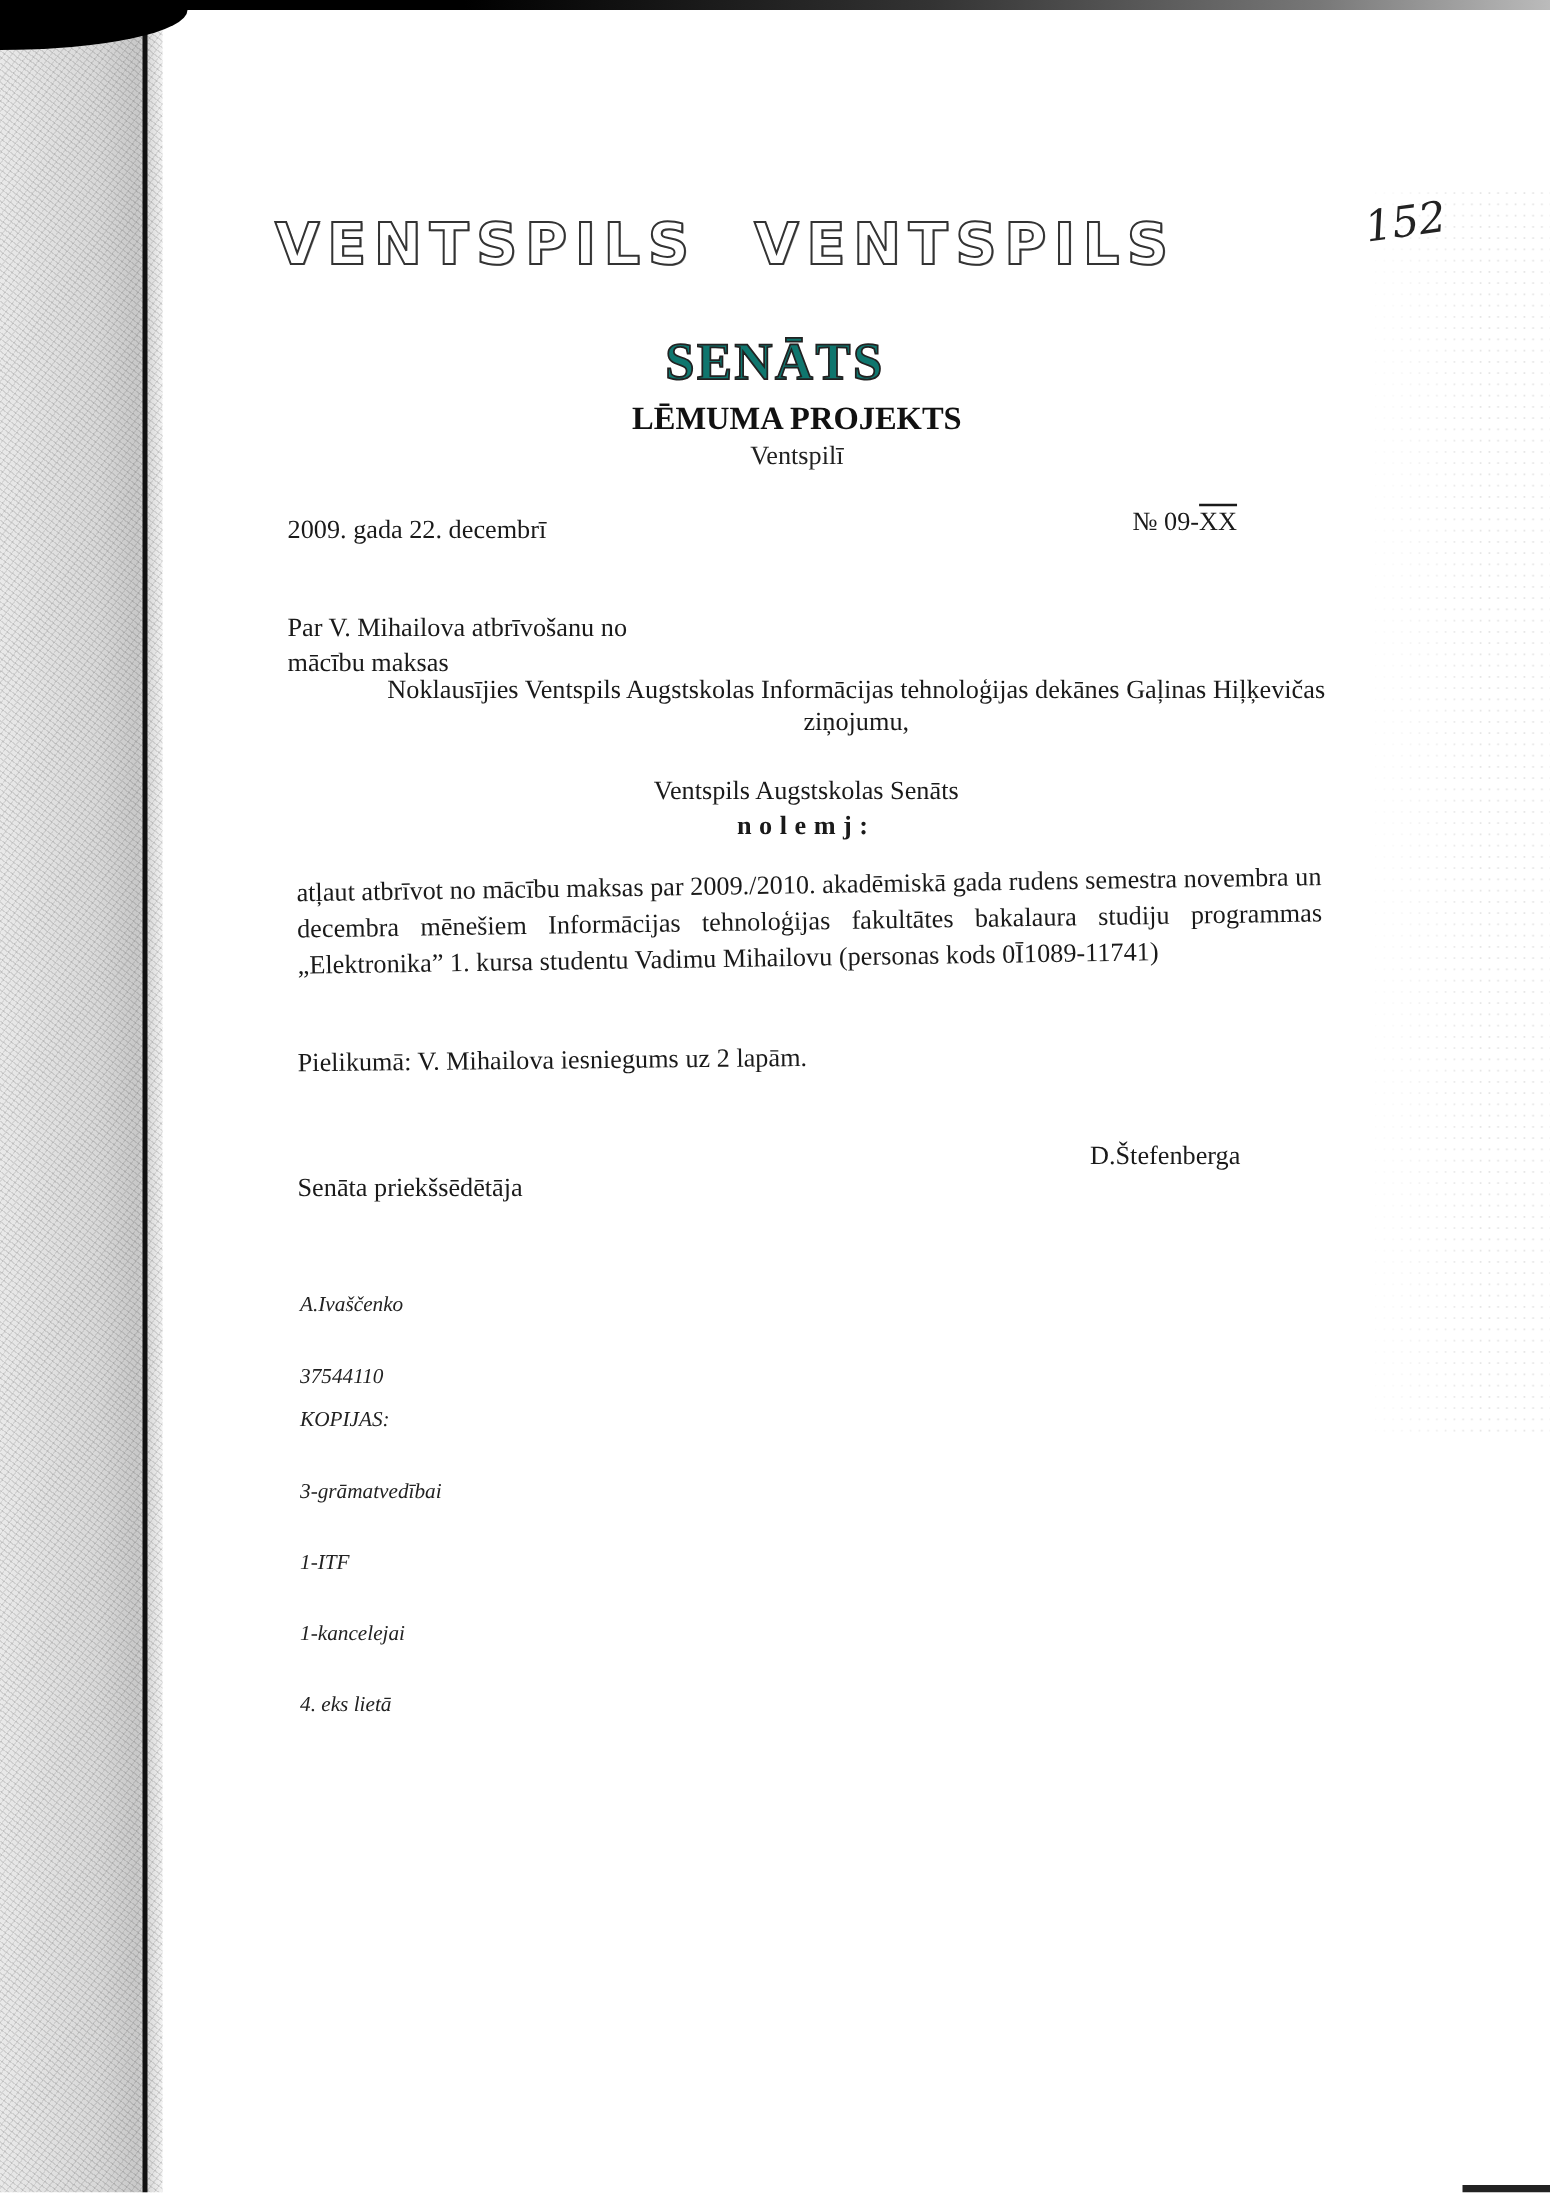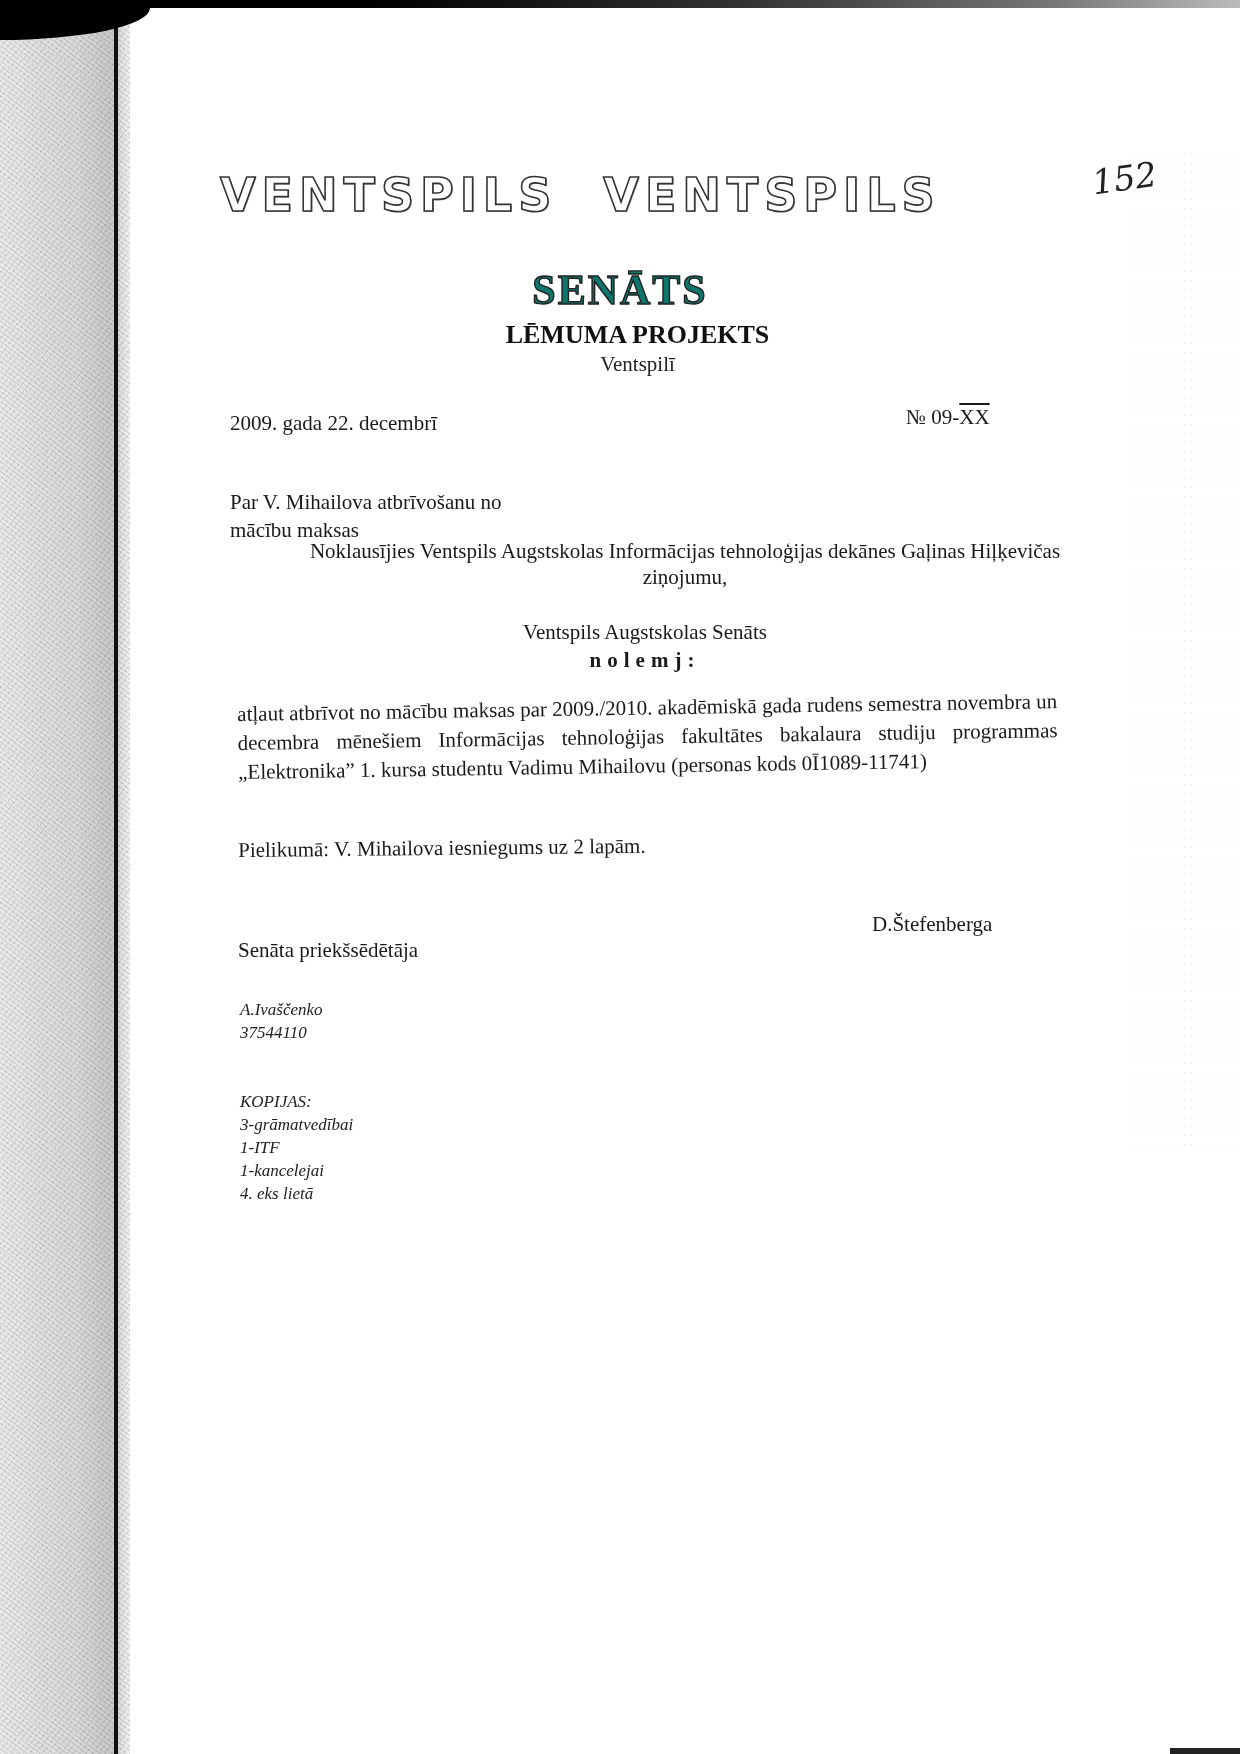--- a/index.html
+++ b/index.html
@@ -86,21 +86,21 @@
     left:237px; top:700px; width:820px;
     white-space:normal; text-align:justify; text-align-last:left;
     line-height:29px; transform:rotate(-0.9deg); transform-origin:left top;
   }
   .attachment { left:238px; top:838px; transform:rotate(-0.6deg); transform-origin:left top; }
   .signatory-title { left:238px; top:926px;margin-top:12px; }
   .signatory-name { left:872px; top:912px; }
   .small-italic { font-style:italic; font-size:17px; color:#222; }
   .preparer { left:240px; top:998px; line-height:23px; }
   .copies { left:240px; top:1090px; line-height:23px; }
-  .copies div, .preparer div { white-space:nowrap; }
+  .copies div, .preparer div { white-space:nowrap;margin-top:34px; }
 </style>
 </head>
 <body>
 
 <div class="binding"></div>
 <div class="binding-line"></div>
 <div class="top-edge"></div>
 <div class="top-curl"></div>
 <div class="right-speckle"></div>
 <div class="bottom-right-mark"></div>

